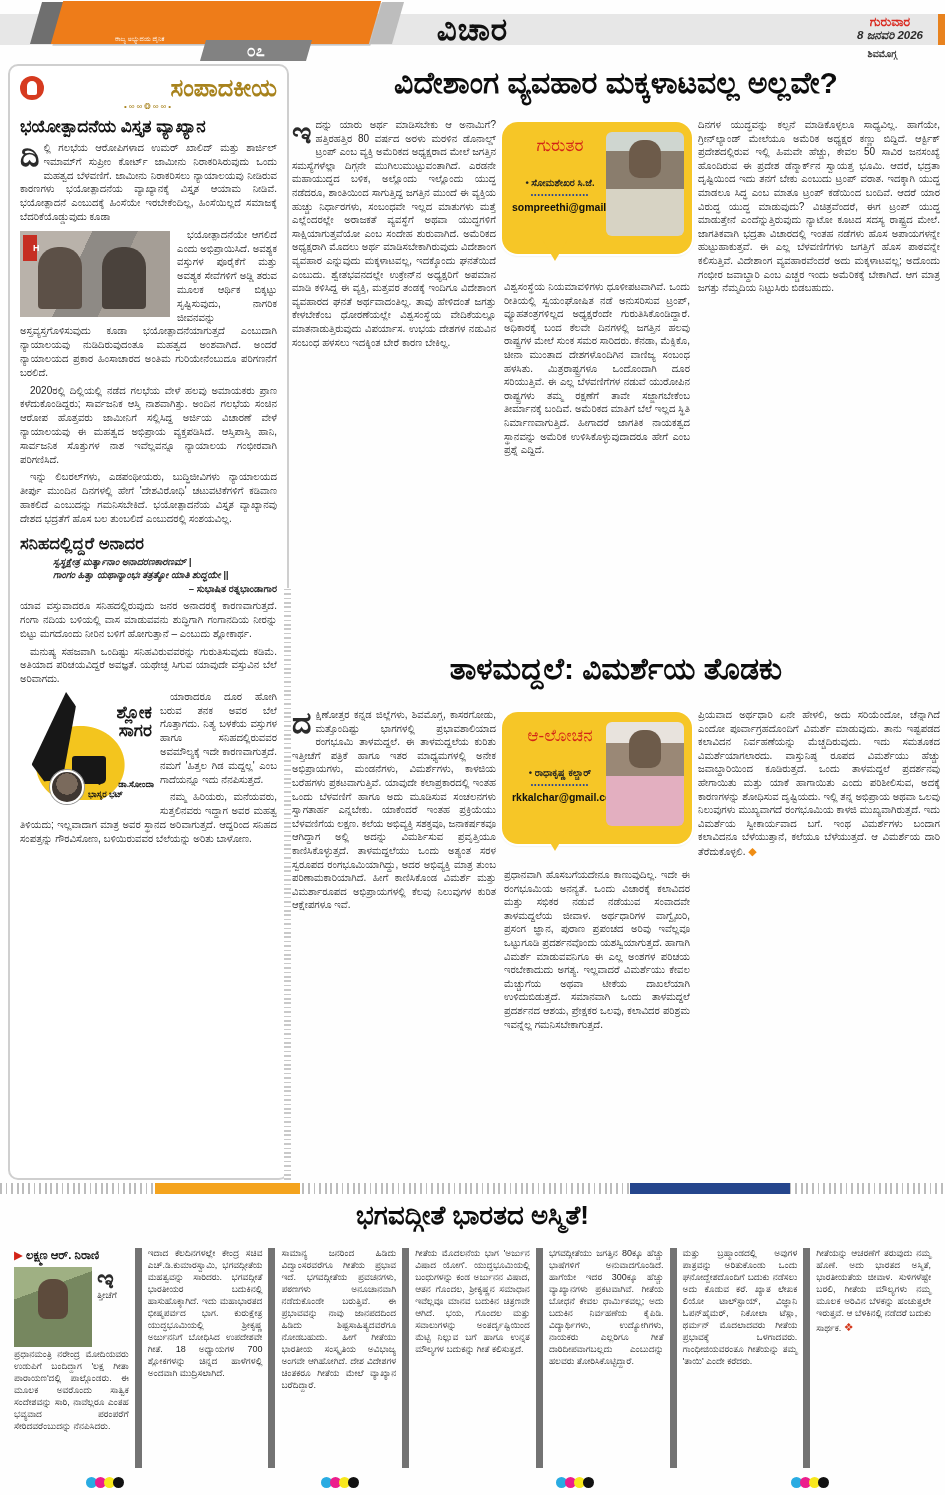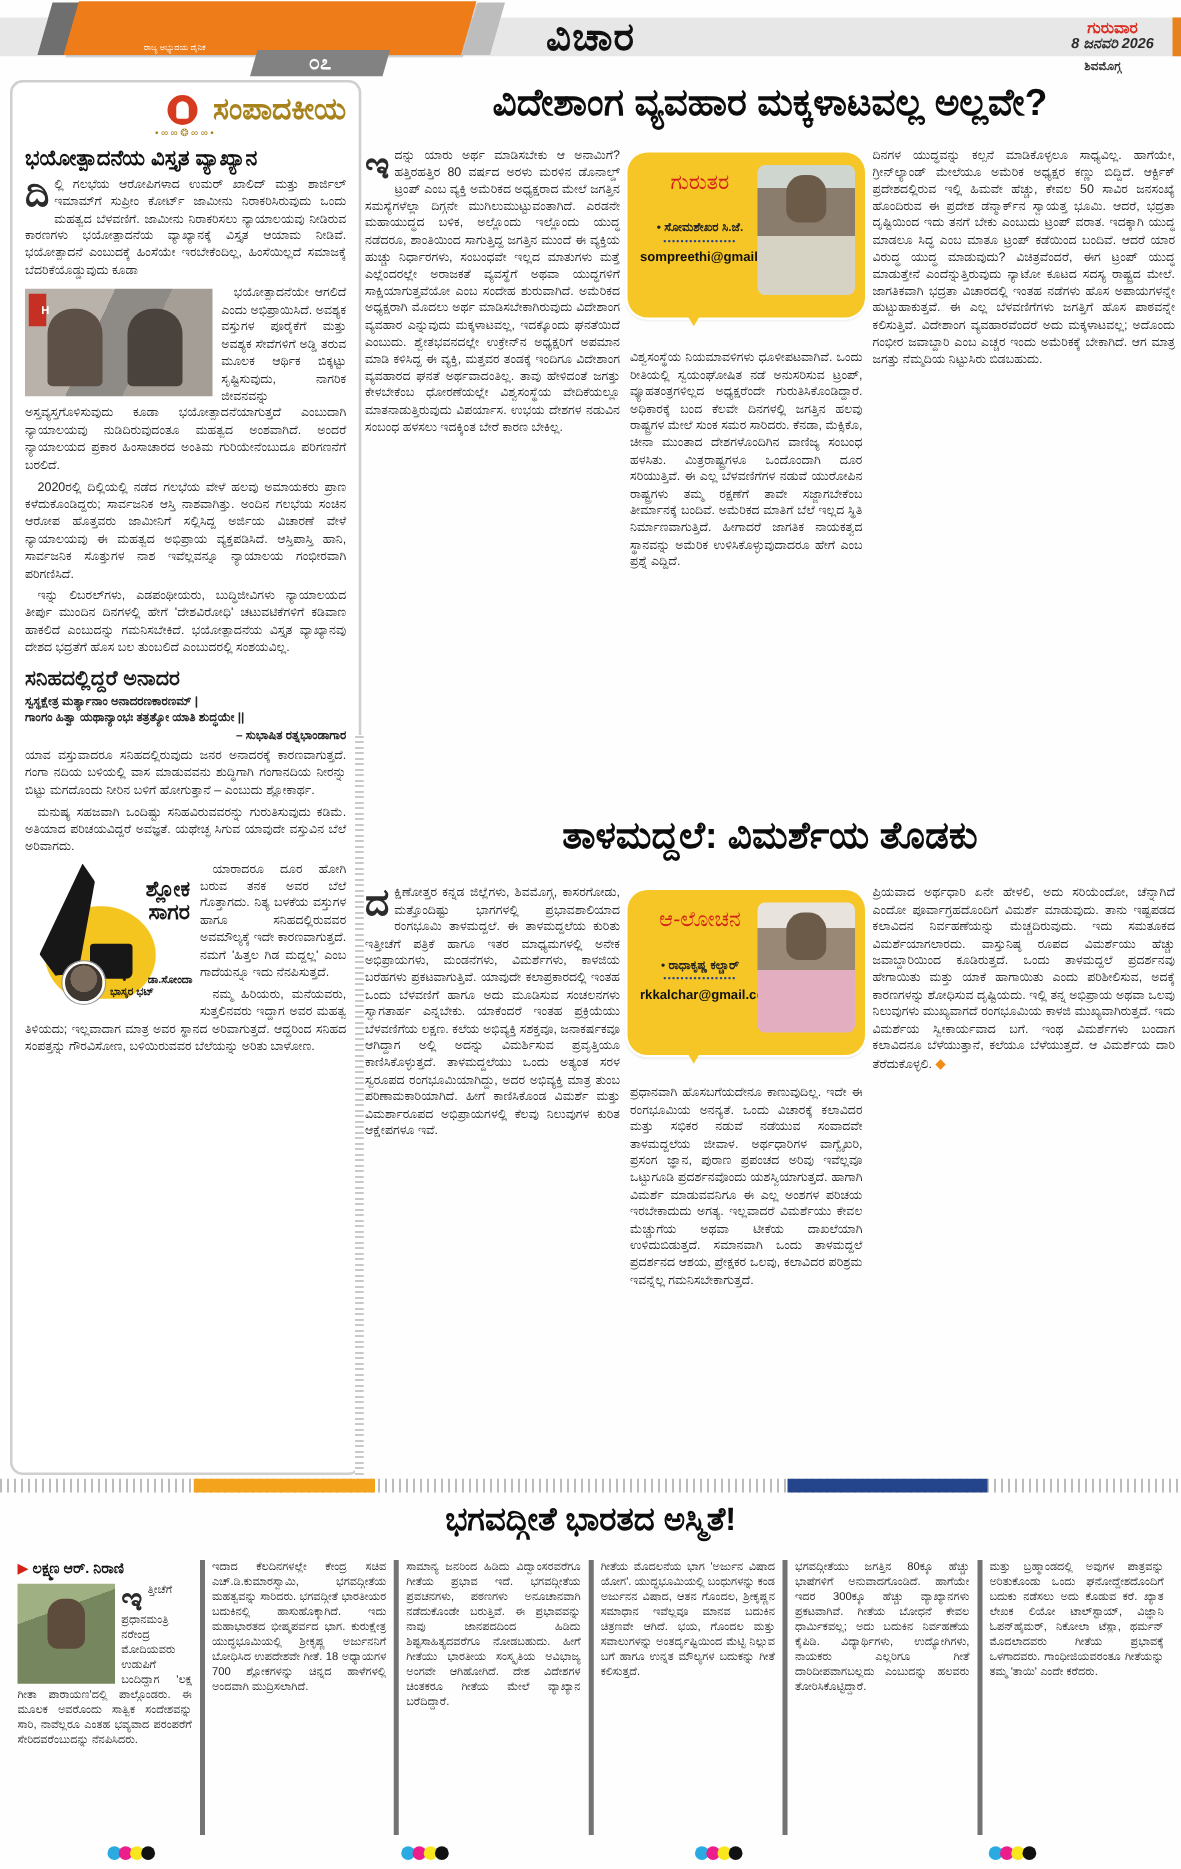--- a/index.html
+++ b/index.html
@@ -22,36 +22,36 @@
   .tagline { position:absolute; left:115px; top:35px; font-size:6.5px; color:#fff; }
   .page-tab { position:absolute; left:203px; top:40px; width:106px; height:21px; background:#828282; transform:skewX(-16deg); display:flex; align-items:center; justify-content:center; }
   .page-num { font-size:16px; font-weight:800; color:#fff; transform:skewX(16deg); }
   .dateblock { position:absolute; right:22px; top:15px; text-align:center; line-height:1.15; }
   .day { color:#d92a20; font-size:12.5px; font-weight:800; }
   .date { color:#2a2a2a; font-size:11.5px; font-weight:700;font-style:italic; }
   .edition { position:absolute; right:48px; top:48px; font-size:9.5px; font-weight:700; color:#333; }
 
   
   .ed-box { position:absolute; left:8px; top:64px; width:281px; height:1116px; border:2px solid #cfcfcf; border-radius:10px; padding:8px 10px; overflow:hidden; background:#fff; }
-  .ed-head { display:flex; align-items:center; justify-content:flex-end; gap:12px; }
+  .ed-head { display:flex; align-items:center; justify-content:space-between; gap:12px; }
   .ed-emblem { width:24px; height:24px; border-radius:50%; background:#d63a1f; position:relative; flex:0 0 auto; }
   .ed-emblem::after { content:""; position:absolute; left:7px; top:5px; width:10px; height:14px; background:#fff; border-radius:5px 5px 2px 2px; }
   .ed-title { font-size:24px; font-weight:800; color:#a8831d; }
   .ed-flourish { text-align:center; color:#a8831d; font-size:8px; letter-spacing:2px; line-height:10px; }
   .ed-headline { font-size:17px; font-weight:800; color:#111; margin:5px 0 4px; }
   .ed-body { font-size:10px; line-height:1.38; text-align:justify; color:#222; }
   .ed-body + .ed-body { margin-top:4px; text-indent:10px; }
   .dropcap { float:left; font-size:30px; line-height:26px; font-weight:800; padding:2px 4px 0 0; color:#2b2b2b; }
   .ed-photo { float:left; width:150px; height:86px; margin:3px 7px 2px 0; background:linear-gradient(115deg,#b9b2aa 0 38%,#8e8a85 38% 62%,#a59e96 62%); position:relative; }
   .ed-photo .head1,.ed-photo .head2 { position:absolute; bottom:8px; width:44px; height:62px; background:#4a423c; border-radius:20px 20px 4px 4px; }
   .ed-photo .head1 { left:18px; background:#5c5047; }
   .ed-photo .head2 { left:82px; }
   .ed-photo .poster { position:absolute; left:3px; top:4px; width:14px; height:26px; background:#c62f23; color:#fff; font-size:9px; font-weight:800; text-align:center; line-height:26px; }
   .sub-headline { font-size:16.5px; font-weight:800; margin:8px 0 2px; }
-  .shloka { font-size:9.5px; font-weight:700; line-height:1.4; color:#222; }
+  .shloka { font-size:9.5px; font-weight:700; font-style:italic; line-height:1.4; color:#222;margin-left:33px; }
   .attribution { text-align:right; font-size:9.5px; font-weight:700; margin:2px 0 4px; }
   .sloka-logo { float:left; width:134px; height:112px; margin:4px 6px 2px 0; position:relative; }
   .sloka-burst { position:absolute; left:0; top:6px; width:134px; height:100px; background:radial-gradient(ellipse at 45% 65%, #f3c51e 0 42%, transparent 43%); }
   .quill { position:absolute; left:8px; top:0; width:52px; height:86px; background:#171717; clip-path:polygon(85% 0,100% 18%,55% 100%,20% 100%,0 78%); transform:rotate(-8deg); }
   .inkpot { position:absolute; left:52px; top:62px; width:34px; height:28px; background:#171717; border-radius:3px 3px 5px 5px; }
   .sloka-title { position:absolute; right:2px; top:10px; text-align:right; font-size:17px; font-weight:800; color:#161616; line-height:1.05; }
   .sloka-photo { position:absolute; left:30px; bottom:2px; width:34px; height:34px; border-radius:50%; background:radial-gradient(circle at 50% 40%, #7a6a5c 0 45%, #3f3731 46%); border:2px solid #fff; box-shadow:0 0 0 1px #999; }
   .sloka-author { position:absolute; left:68px; bottom:6px; font-size:8.5px; font-weight:800; color:#161616; line-height:1.25; }
 
   
@@ -86,21 +86,21 @@
   
   .vhatch { position:absolute; left:284px; top:588px; width:7px; height:592px; background:repeating-linear-gradient(0deg,#c9c9c9 0 1.6px,#fff 1.6px 4.4px); }
   .hdivider { position:absolute; left:0; top:1183px; width:945px; height:11px; background:repeating-linear-gradient(90deg,#bcbcbc 0 1.8px,#fff 1.8px 5.6px); }
   .hdiv-orange { position:absolute; left:155px; top:1183px; width:145px; height:11px; background:#f4a31d; }
   .hdiv-blue { position:absolute; left:630px; top:1183px; width:160px; height:11px; background:#24458c; }
 
   
   .headline-3 { position:absolute; left:8px; top:1200px; width:929px; text-align:center; font-size:26px; font-weight:800; color:#0d0d0d; }
   .a3wrap { position:absolute; left:8px; top:1248px; width:929px; height:220px; display:flex; }
   .a3col { flex:1 1 0; font-size:9px; line-height:1.33; text-align:justify; color:#242424; overflow:hidden; padding:0 6px; }
-  .a3col + .a3col { border-left:4px solid #737373; }
+  .a3col + .a3col { border-left:7px solid #737373; }
   .byline { font-size:11.5px; font-weight:800; color:#111; margin-bottom:3px; }
   .byline b { color:#d32317; }
   .col-photo { width:78px; height:80px; float:left; margin:1px 5px 2px 0; background:linear-gradient(160deg,#9fb083 0 30%,#76875f 30% 100%); position:relative; }
   .col-photo::after { content:""; position:absolute; left:24px; top:12px; width:30px; height:40px; border-radius:13px 13px 8px 8px; background:#5d4b3c; }
   .a3 .dropcap { font-size:26px; line-height:22px; }
 
   
   .cmyk { position:absolute; top:1477px; display:flex; }
   .cmyk span { width:11px; height:11px; border-radius:50%; margin-left:-2px; display:block; }
   .cy { background:#29abe2; } .mg { background:#ec1e8c; } .yl { background:#f8e71c; } .bk { background:#111; }
@@ -211,20 +211,23 @@
     <div class="a3col">
       <div class="byline"><b>▶</b> <span>ಲಕ್ಷ್ಮಣ ಆರ್. ನಿರಾಣಿ</span></div>
       <span class="col-photo"></span>
       <span class="dropcap">ಇ</span><span>ತ್ತೀಚೆಗೆ ಪ್ರಧಾನಮಂತ್ರಿ ನರೇಂದ್ರ ಮೋದಿಯವರು ಉಡುಪಿಗೆ ಬಂದಿದ್ದಾಗ 'ಲಕ್ಷ ಗೀತಾ ಪಾರಾಯಣ'ದಲ್ಲಿ ಪಾಲ್ಗೊಂಡರು. ಈ ಮೂಲಕ ಅವರೊಂದು ಸಾತ್ವಿಕ ಸಂದೇಶವನ್ನು ಸಾರಿ, ನಾವೆಲ್ಲರೂ ಎಂತಹ ಭವ್ಯವಾದ ಪರಂಪರೆಗೆ ಸೇರಿದವರೆಂಬುದನ್ನು ನೆನಪಿಸಿದರು.</span>
     </div>
     <div class="a3col">ಇದಾದ ಕೆಲದಿನಗಳಲ್ಲೇ ಕೇಂದ್ರ ಸಚಿವ ಎಚ್.ಡಿ.ಕುಮಾರಸ್ವಾಮಿ, ಭಗವದ್ಗೀತೆಯ ಮಹತ್ವವನ್ನು ಸಾರಿದರು. ಭಗವದ್ಗೀತೆ ಭಾರತೀಯರ ಬದುಕಿನಲ್ಲಿ ಹಾಸುಹೊಕ್ಕಾಗಿದೆ. ಇದು ಮಹಾಭಾರತದ ಭೀಷ್ಮಪರ್ವದ ಭಾಗ. ಕುರುಕ್ಷೇತ್ರ ಯುದ್ಧಭೂಮಿಯಲ್ಲಿ ಶ್ರೀಕೃಷ್ಣ ಅರ್ಜುನನಿಗೆ ಬೋಧಿಸಿದ ಉಪದೇಶವೇ ಗೀತೆ. 18 ಅಧ್ಯಾಯಗಳ 700 ಶ್ಲೋಕಗಳನ್ನು ಚಿನ್ನದ ಹಾಳೆಗಳಲ್ಲಿ ಅಂದವಾಗಿ ಮುದ್ರಿಸಲಾಗಿದೆ.</div>
     <div class="a3col">ಸಾಮಾನ್ಯ ಜನರಿಂದ ಹಿಡಿದು ವಿದ್ವಾಂಸರವರೆಗೂ ಗೀತೆಯ ಪ್ರಭಾವ ಇದೆ. ಭಗವದ್ಗೀತೆಯ ಪ್ರವಚನಗಳು, ಪಠಣಗಳು ಅನೂಚಾನವಾಗಿ ನಡೆದುಕೊಂಡೇ ಬರುತ್ತಿವೆ. ಈ ಪ್ರಭಾವವನ್ನು ನಾವು ಜಾನಪದದಿಂದ ಹಿಡಿದು ಶಿಷ್ಟಸಾಹಿತ್ಯದವರೆಗೂ ನೋಡಬಹುದು. ಹೀಗೆ ಗೀತೆಯು ಭಾರತೀಯ ಸಂಸ್ಕೃತಿಯ ಅವಿಭಾಜ್ಯ ಅಂಗವೇ ಆಗಿಹೋಗಿದೆ. ದೇಶ ವಿದೇಶಗಳ ಚಿಂತಕರೂ ಗೀತೆಯ ಮೇಲೆ ವ್ಯಾಖ್ಯಾನ ಬರೆದಿದ್ದಾರೆ.</div>
     <div class="a3col">ಗೀತೆಯ ಮೊದಲನೆಯ ಭಾಗ 'ಅರ್ಜುನ ವಿಷಾದ ಯೋಗ'. ಯುದ್ಧಭೂಮಿಯಲ್ಲಿ ಬಂಧುಗಳನ್ನು ಕಂಡ ಅರ್ಜುನನ ವಿಷಾದ, ಆತನ ಗೊಂದಲ, ಶ್ರೀಕೃಷ್ಣನ ಸಮಾಧಾನ ಇವೆಲ್ಲವೂ ಮಾನವ ಬದುಕಿನ ಚಿತ್ರಣವೇ ಆಗಿದೆ. ಭಯ, ಗೊಂದಲ ಮತ್ತು ಸವಾಲುಗಳನ್ನು ಅಂತರ್ದೃಷ್ಟಿಯಿಂದ ಮೆಟ್ಟಿ ನಿಲ್ಲುವ ಬಗೆ ಹಾಗೂ ಉನ್ನತ ಮೌಲ್ಯಗಳ ಬದುಕನ್ನು ಗೀತೆ ಕಲಿಸುತ್ತದೆ.</div>
     <div class="a3col">ಭಗವದ್ಗೀತೆಯು ಜಗತ್ತಿನ 80ಕ್ಕೂ ಹೆಚ್ಚು ಭಾಷೆಗಳಿಗೆ ಅನುವಾದಗೊಂಡಿದೆ. ಹಾಗೆಯೇ ಇದರ 300ಕ್ಕೂ ಹೆಚ್ಚು ವ್ಯಾಖ್ಯಾನಗಳು ಪ್ರಕಟವಾಗಿವೆ. ಗೀತೆಯ ಬೋಧನೆ ಕೇವಲ ಧಾರ್ಮಿಕವಲ್ಲ; ಅದು ಬದುಕಿನ ನಿರ್ವಹಣೆಯ ಕೈಪಿಡಿ. ವಿದ್ಯಾರ್ಥಿಗಳು, ಉದ್ಯೋಗಿಗಳು, ನಾಯಕರು ಎಲ್ಲರಿಗೂ ಗೀತೆ ದಾರಿದೀಪವಾಗಬಲ್ಲದು ಎಂಬುದನ್ನು ಹಲವರು ತೋರಿಸಿಕೊಟ್ಟಿದ್ದಾರೆ.</div>
     <div class="a3col">ಮತ್ತು ಬ್ರಹ್ಮಾಂಡದಲ್ಲಿ ಅವುಗಳ ಪಾತ್ರವನ್ನು ಅರಿತುಕೊಂಡು ಒಂದು ಘನೋದ್ದೇಶದೊಂದಿಗೆ ಬದುಕು ನಡೆಸಲು ಅದು ಕೊಡುವ ಕರೆ. ಖ್ಯಾತ ಲೇಖಕ ಲಿಯೋ ಟಾಲ್‌ಸ್ಟಾಯ್, ವಿಜ್ಞಾನಿ ಓಪನ್‌ಹೈಮರ್, ನಿಕೋಲಾ ಟೆಸ್ಲಾ, ಥರ್ಮನ್ ಮೊದಲಾದವರು ಗೀತೆಯ ಪ್ರಭಾವಕ್ಕೆ ಒಳಗಾದವರು. ಗಾಂಧೀಜಿಯವರಂತೂ ಗೀತೆಯನ್ನು ತಮ್ಮ 'ತಾಯಿ' ಎಂದೇ ಕರೆದರು.</div>
+    <div class="a3col">
+      <span>ಗೀತೆಯನ್ನು ಆಚರಣೆಗೆ ತರುವುದು ನಮ್ಮ ಹೊಣೆ. ಅದು ಭಾರತದ ಅಸ್ಮಿತೆ, ಭಾರತೀಯತೆಯ ಜೀವಾಳ. ಸುಳಿಗಳೆಷ್ಟೇ ಬರಲಿ, ಗೀತೆಯ ಮೌಲ್ಯಗಳು ನಮ್ಮ ಮೂಲಕ ಅರಿವಿನ ಬೆಳಕನ್ನು ಹಂಚುತ್ತಲೇ ಇರುತ್ತವೆ. ಆ ಬೆಳಕಿನಲ್ಲಿ ನಡೆದರೆ ಬದುಕು ಸಾರ್ಥಕ. </span><span class="endmark-a3">❖</span>
+    </div>
   </div>
 
   <div class="cmyk" style="left:88px;">
       <span class="cy"></span>
       <span class="mg"></span>
       <span class="yl"></span>
       <span class="bk"></span>
     </div>
   <div class="cmyk" style="left:323px;">
       <span class="cy"></span>

